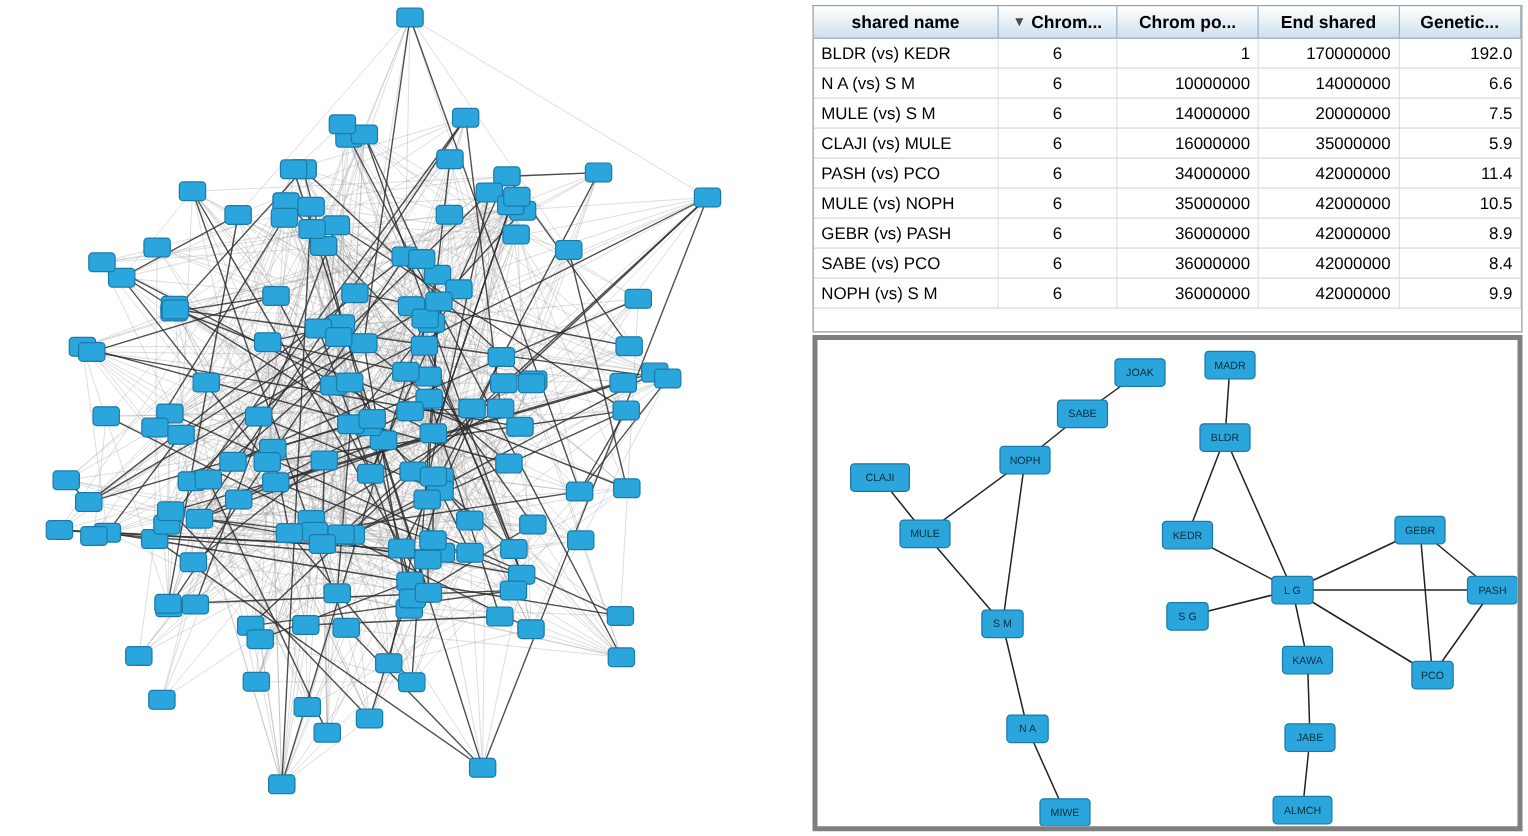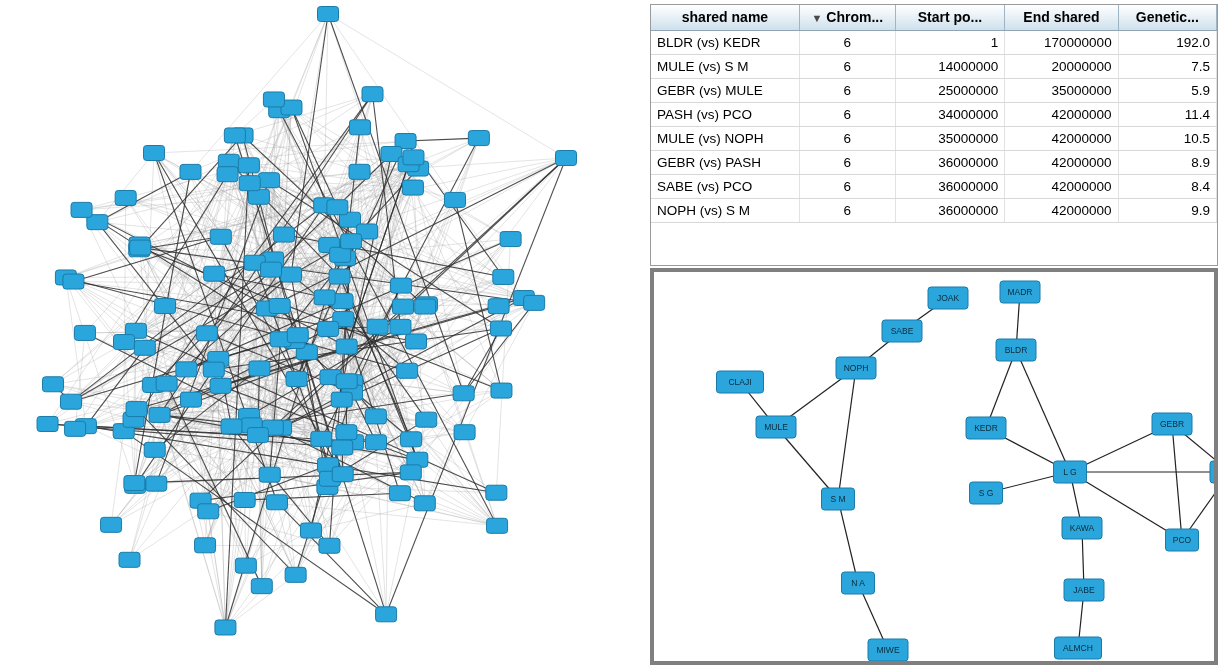--- a/index.html
+++ b/index.html
@@ -80,21 +80,20 @@
   #sub-network {
     position: absolute;
     left: 650px;
     top: 268px;
     width: 568px;
     height: 397px;
     background: #ffffff;
     border: 4px solid #7f7f7f;
     box-sizing: border-box;
     overflow: hidden;
-    padding-left: 36px;
   }
   #sub-network svg { display: block; }
 
   .nodelabel {
     font-family: "Liberation Sans", sans-serif;
     fill: #0a2b3a;
   }
 </style>
 </head>
 <body>
@@ -1293,44 +1292,51 @@
         </g>
       </svg>
   </div>
 
   <div id="table-panel">
     <table class="data-table">
       <thead>
         <tr>
           <th class="col-name"><span>shared name</span></th>
           <th><span class="filter-glyph">▼</span><span>Chrom...</span></th>
-          <th><span>Start po...</span></th>
+          <th><span>Chrom po...</span></th>
           <th><span>End shared</span></th>
           <th><span>Genetic...</span></th>
         </tr>
       </thead>
       <tbody id="table-body">
           <tr>
             <td class="c-name">BLDR (vs) KEDR</td>
             <td class="c-chrom">6</td>
             <td class="c-start">1</td>
             <td class="c-end">170000000</td>
             <td class="c-gen">192.0</td>
           </tr>
           <tr>
+            <td class="c-name">N A (vs) S M</td>
+            <td class="c-chrom">6</td>
+            <td class="c-start">10000000</td>
+            <td class="c-end">14000000</td>
+            <td class="c-gen">6.6</td>
+          </tr>
+          <tr>
             <td class="c-name">MULE (vs) S M</td>
             <td class="c-chrom">6</td>
             <td class="c-start">14000000</td>
             <td class="c-end">20000000</td>
             <td class="c-gen">7.5</td>
           </tr>
           <tr>
-            <td class="c-name">GEBR (vs) MULE</td>
+            <td class="c-name">CLAJI (vs) MULE</td>
             <td class="c-chrom">6</td>
-            <td class="c-start">25000000</td>
+            <td class="c-start">16000000</td>
             <td class="c-end">35000000</td>
             <td class="c-gen">5.9</td>
           </tr>
           <tr>
             <td class="c-name">PASH (vs) PCO</td>
             <td class="c-chrom">6</td>
             <td class="c-start">34000000</td>
             <td class="c-end">42000000</td>
             <td class="c-gen">11.4</td>
           </tr>

